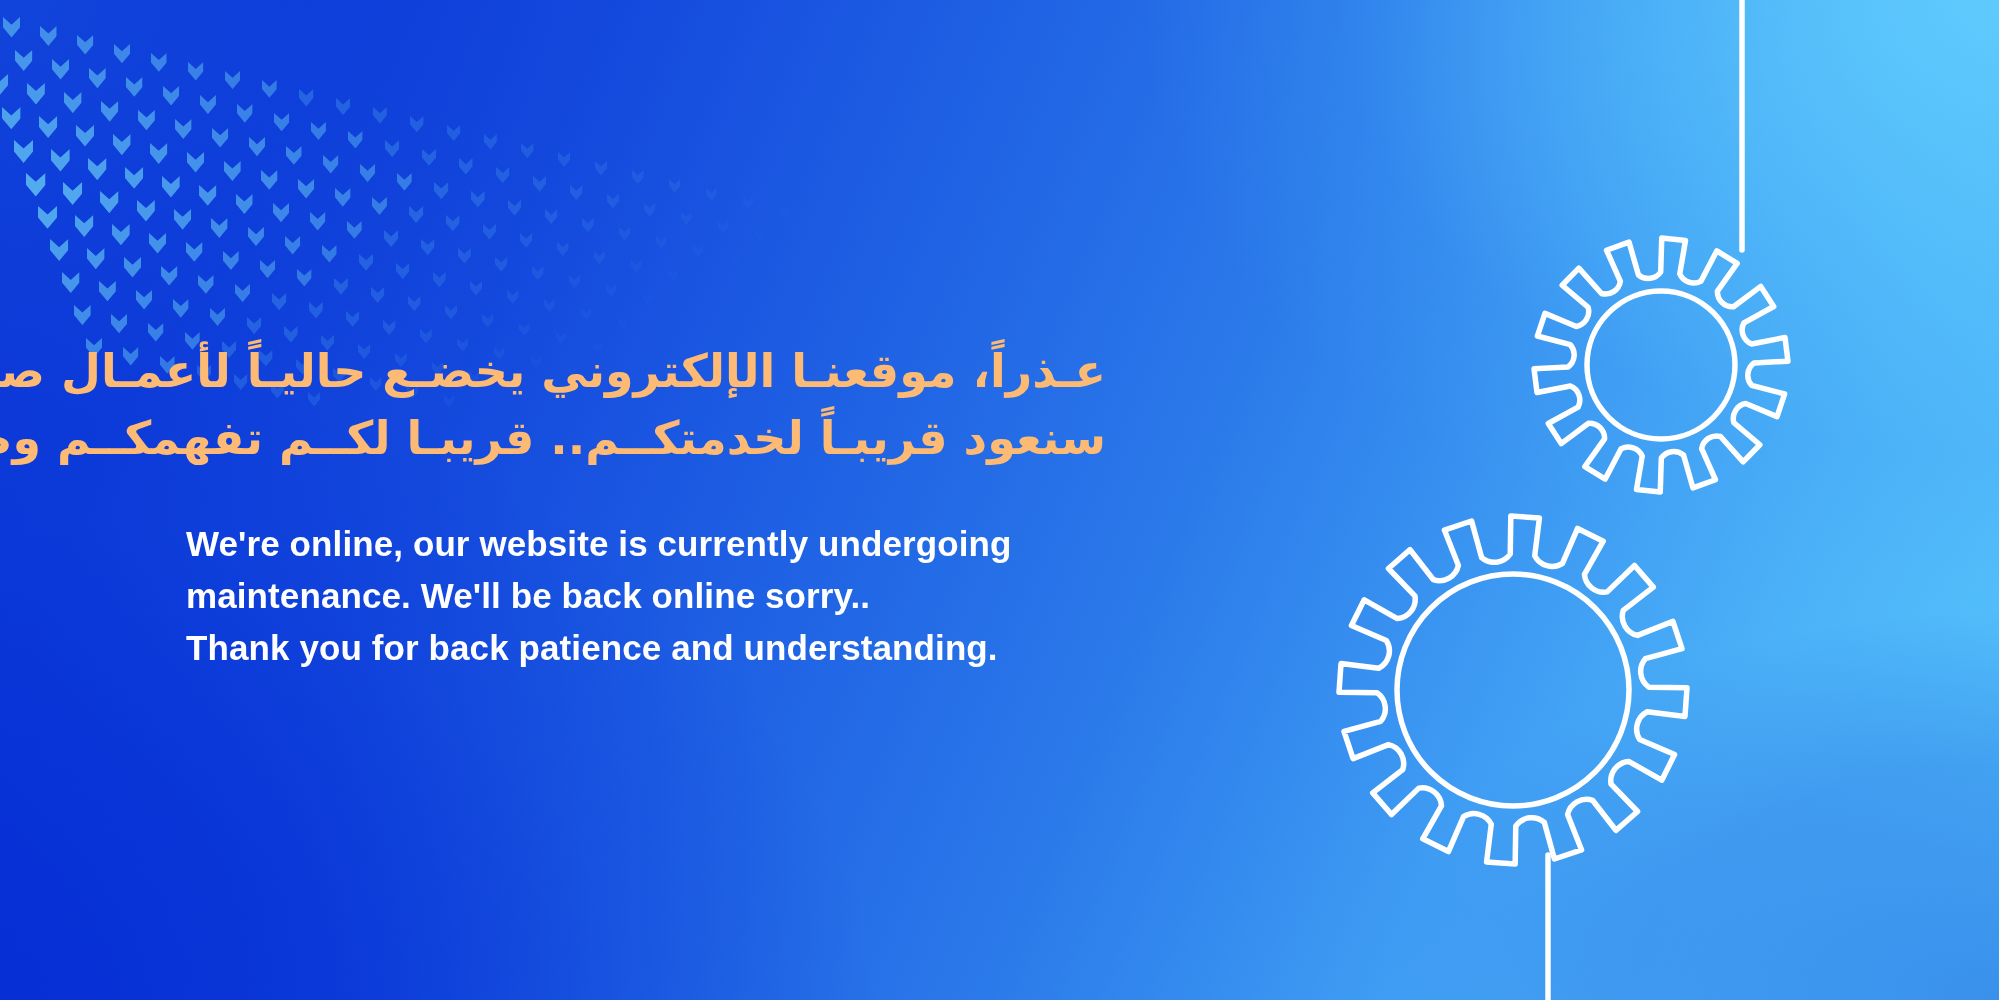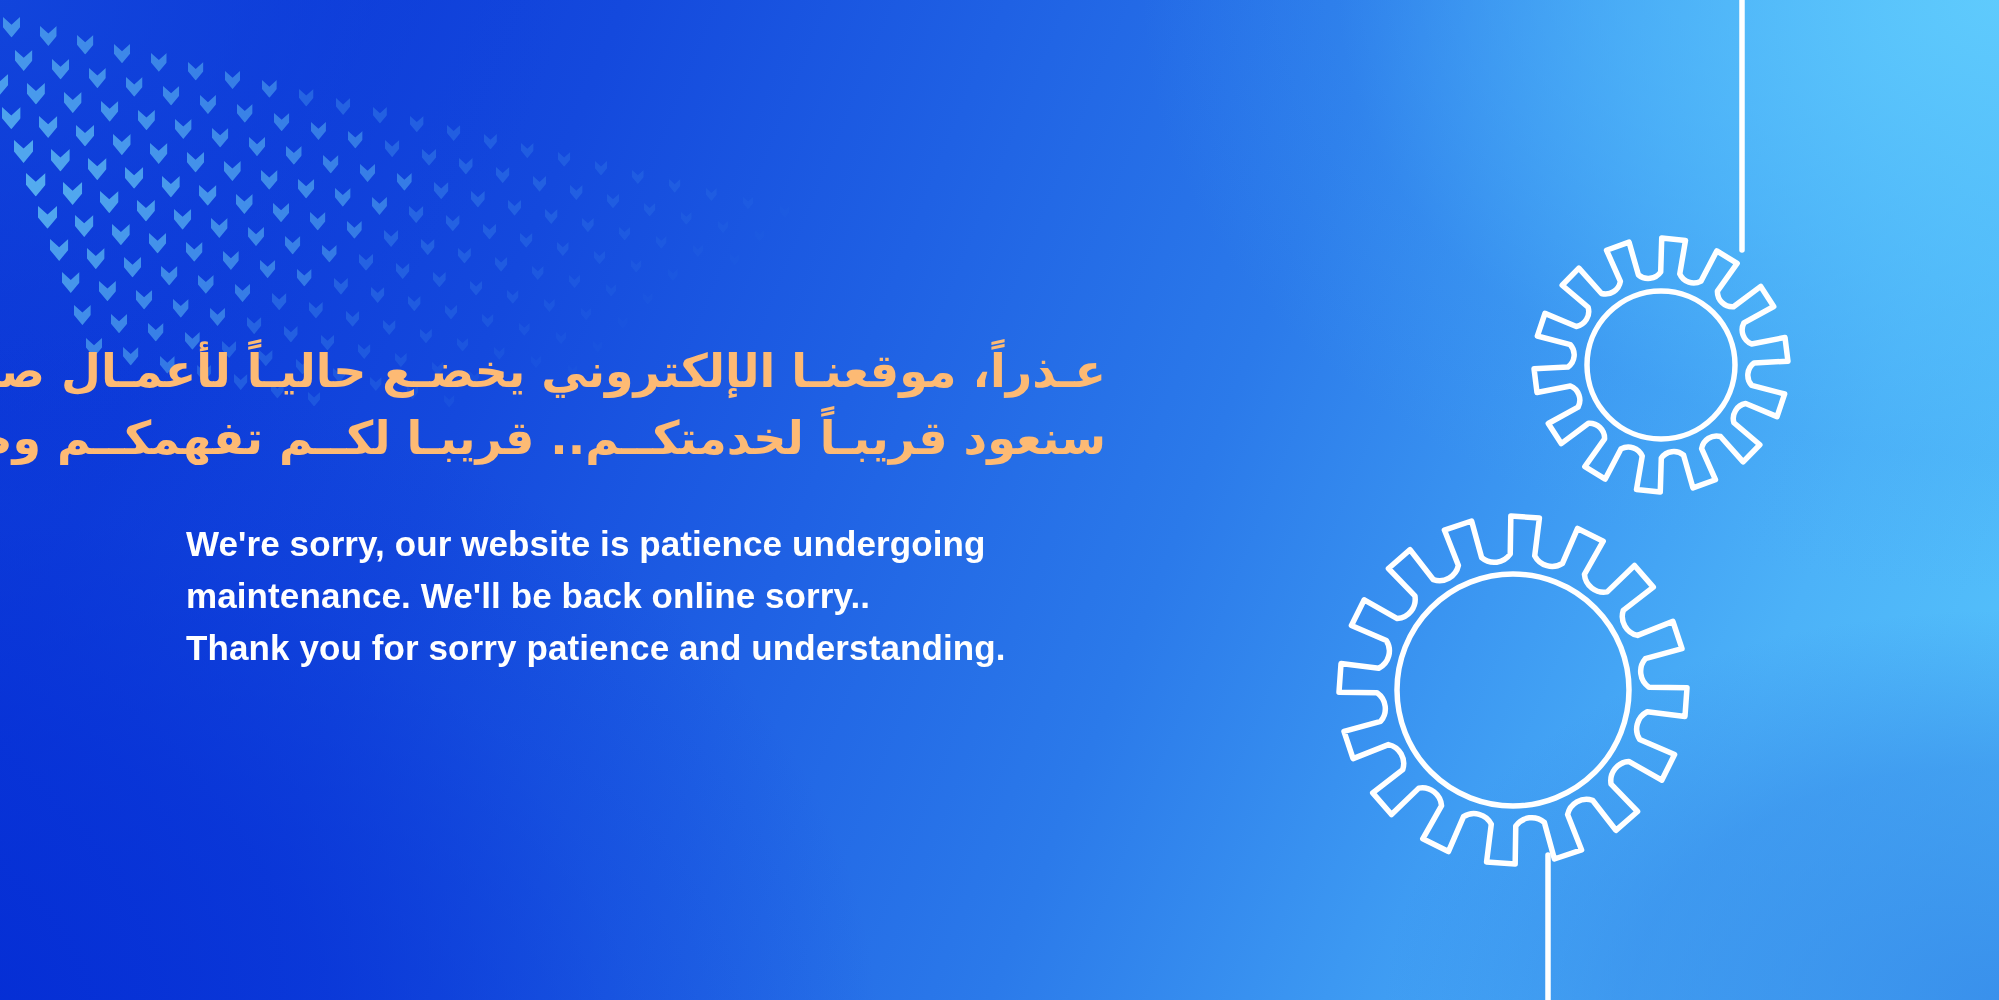--- a/index.html
+++ b/index.html
@@ -332,19 +332,19 @@
   <div class="copy">
 
     <div class="arabic" dir="rtl">
       <span class="ar-line">عـذراً، موقعنـا الإلكتروني يخضـع حاليـاً لأعمـال صيانــة.</span>
       <span class="ar-line">سنعود قريبـاً لخدمتكــم.. قريبـا لكــم تفهمكــم وصبركــم</span>
     </div>
 
     <div class="spacer"></div>
 
     <div class="english">
-      <span class="en-line">We're sorry, our website is patience undergoing</span>
+      <span class="en-line">We're online, our website is currently undergoing</span>
       <span class="en-line">maintenance. We'll be back online sorry..</span>
-      <span class="en-line">Thank you for sorry patience and understanding.</span>
+      <span class="en-line">Thank you for back patience and understanding.</span>
     </div>
 
   </div>
 </div>
 
 </body></html>

